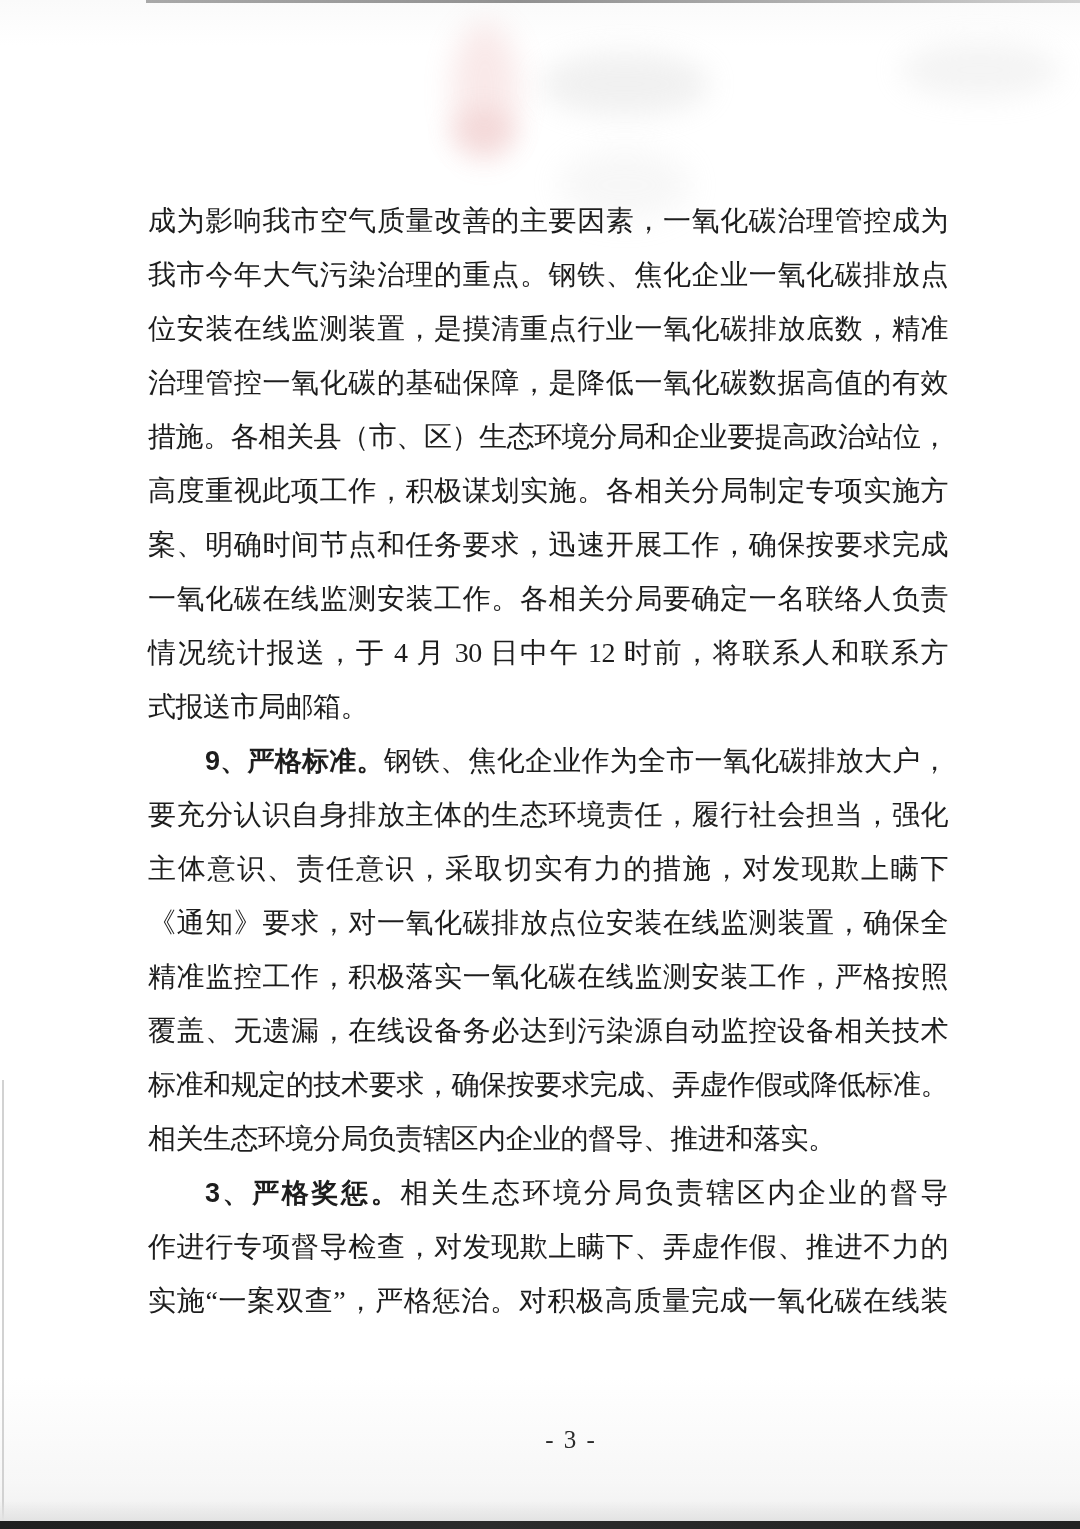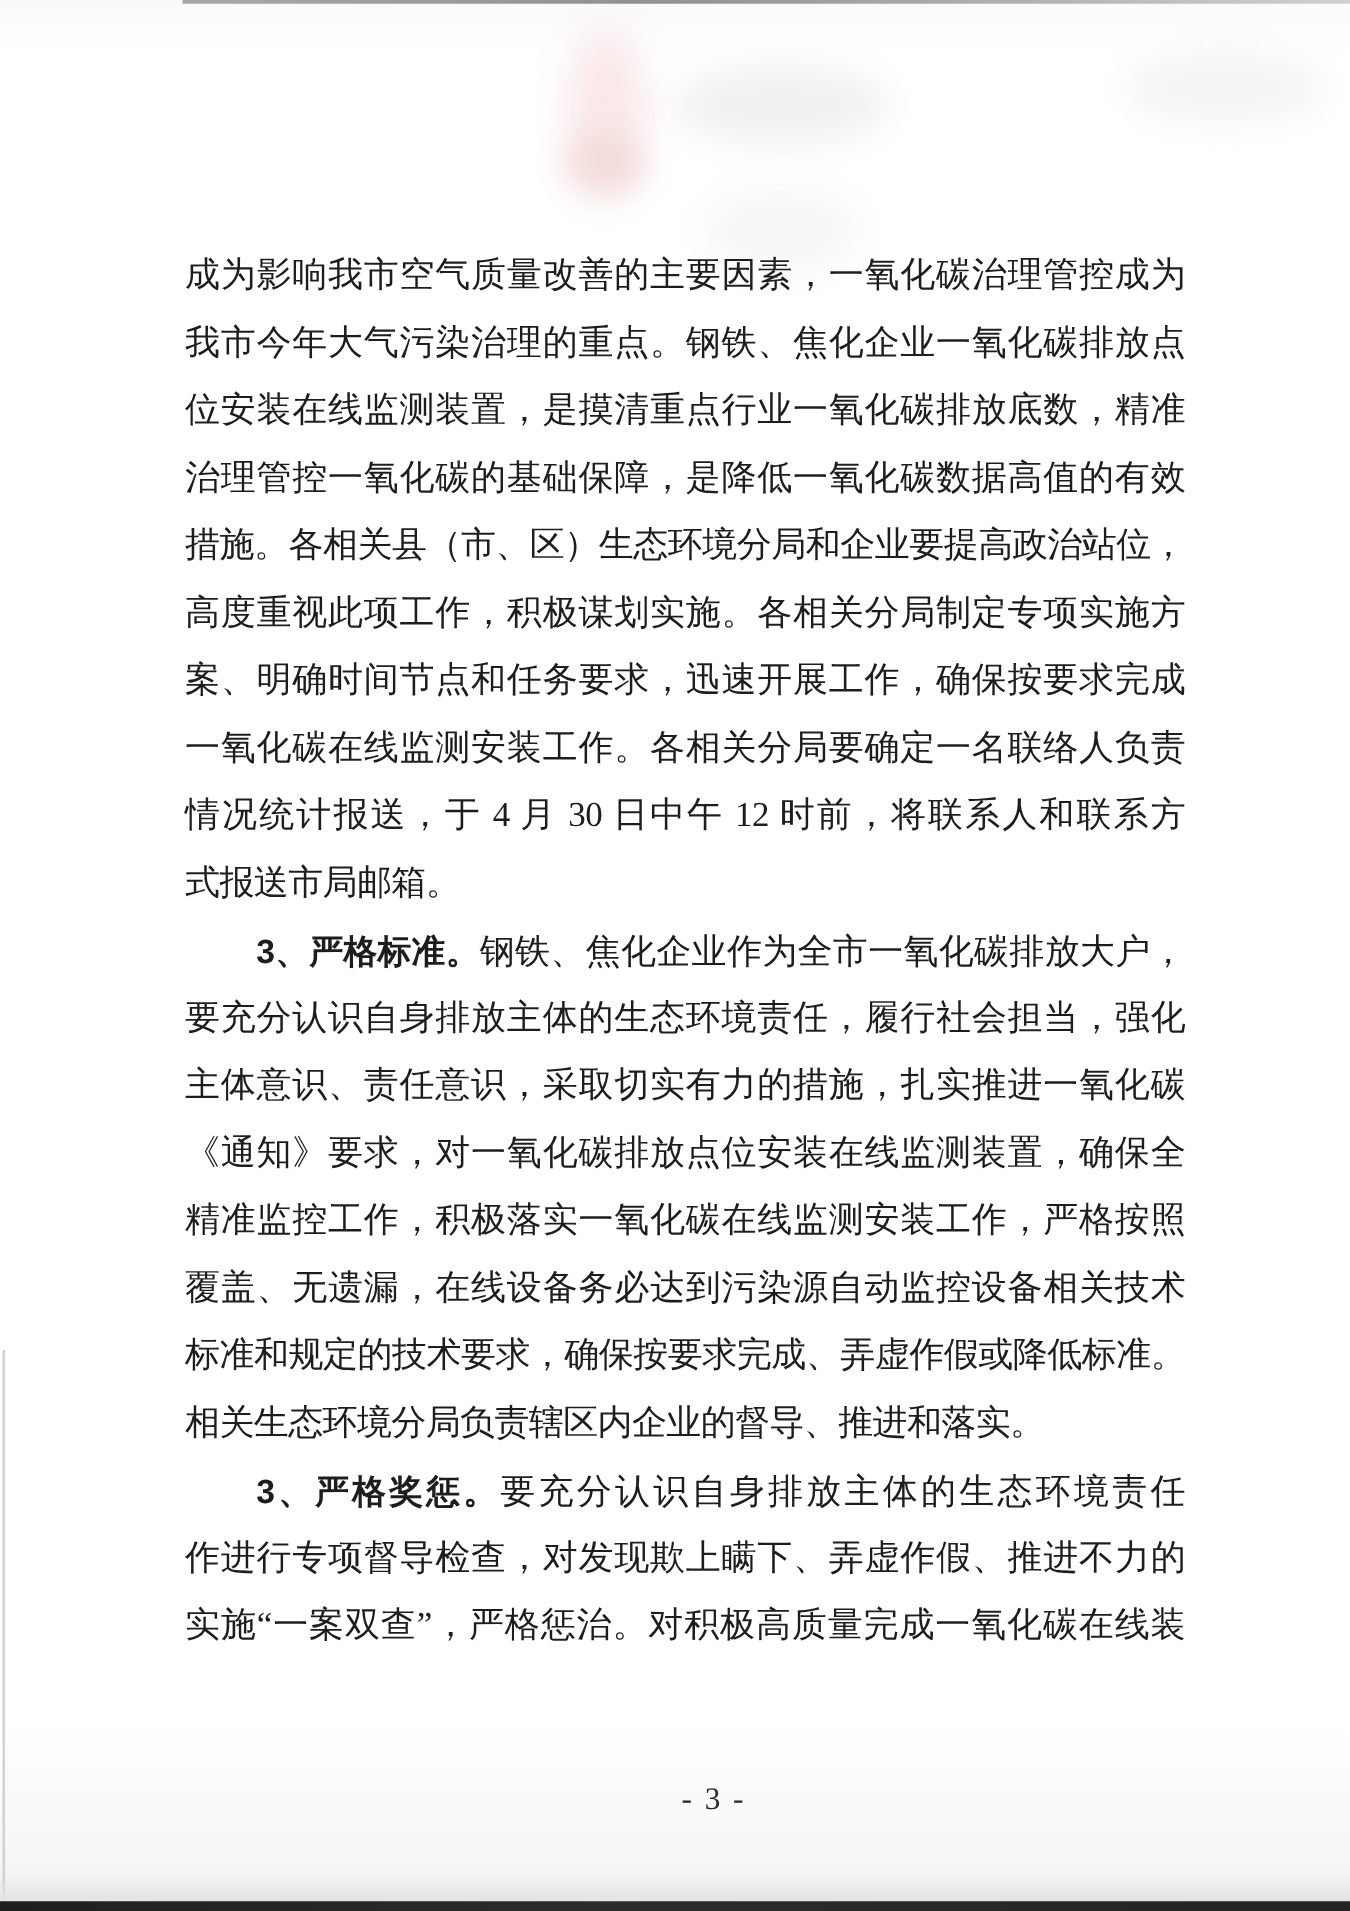--- a/index.html
+++ b/index.html
@@ -103,29 +103,29 @@
     <div class="line"><span>成为影响我市空气质量改善的主要因素，一氧化碳治理管控成为</span></div>
     <div class="line"><span>我市今年大气污染治理的重点。钢铁、焦化企业一氧化碳排放点</span></div>
     <div class="line"><span>位安装在线监测装置，是摸清重点行业一氧化碳排放底数，精准</span></div>
     <div class="line"><span>治理管控一氧化碳的基础保障，是降低一氧化碳数据高值的有效</span></div>
     <div class="line"><span>措施。各相关县（市、区）生态环境分局和企业要提高政治站位，</span></div>
     <div class="line"><span>高度重视此项工作，积极谋划实施。各相关分局制定专项实施方</span></div>
     <div class="line"><span>案、明确时间节点和任务要求，迅速开展工作，确保按要求完成</span></div>
     <div class="line"><span>一氧化碳在线监测安装工作。各相关分局要确定一名联络人负责</span></div>
     <div class="line"><span>情况统计报送，于 4 月 30 日中午 12 时前，将联系人和联系方</span></div>
     <div class="line short"><span>式报送市局邮箱。</span></div>
-    <div class="line indent"><span class="b">3、严格标准。</span><span>钢铁、焦化企业作为全市一氧化碳排放大户，</span></div>
+    <div class="line indent"><span class="b">9、严格标准。</span><span>钢铁、焦化企业作为全市一氧化碳排放大户，</span></div>
     <div class="line"><span>要充分认识自身排放主体的生态环境责任，履行社会担当，强化</span></div>
-    <div class="line"><span>主体意识、责任意识，采取切实有力的措施，扎实推进一氧化碳</span></div>
+    <div class="line"><span>主体意识、责任意识，采取切实有力的措施，对发现欺上瞒下</span></div>
     <div class="line"><span>《通知》要求，对一氧化碳排放点位安装在线监测装置，确保全</span></div>
     <div class="line"><span>精准监控工作，积极落实一氧化碳在线监测安装工作，严格按照</span></div>
     <div class="line"><span>覆盖、无遗漏，在线设备务必达到污染源自动监控设备相关技术</span></div>
     <div class="line"><span>标准和规定的技术要求，确保按要求完成、弄虚作假或降低标准。</span></div>
     <div class="line short"><span>相关生态环境分局负责辖区内企业的督导、推进和落实。</span></div>
-    <div class="line indent"><span class="b">3、严格奖惩。</span><span>要充分认识自身排放主体的生态环境责任</span></div>
+    <div class="line indent"><span class="b">3、严格奖惩。</span><span>相关生态环境分局负责辖区内企业的督导</span></div>
     <div class="line"><span>作进行专项督导检查，对发现欺上瞒下、弄虚作假、推进不力的</span></div>
     <div class="line"><span>实施“一案双查”，严格惩治。对积极高质量完成一氧化碳在线装</span></div>
   </main>
 
   <div class="page-number">- 3 -</div>
 
   <div class="bottom-band"></div>
   <div class="bottom-dark"></div>
 </div>
 

